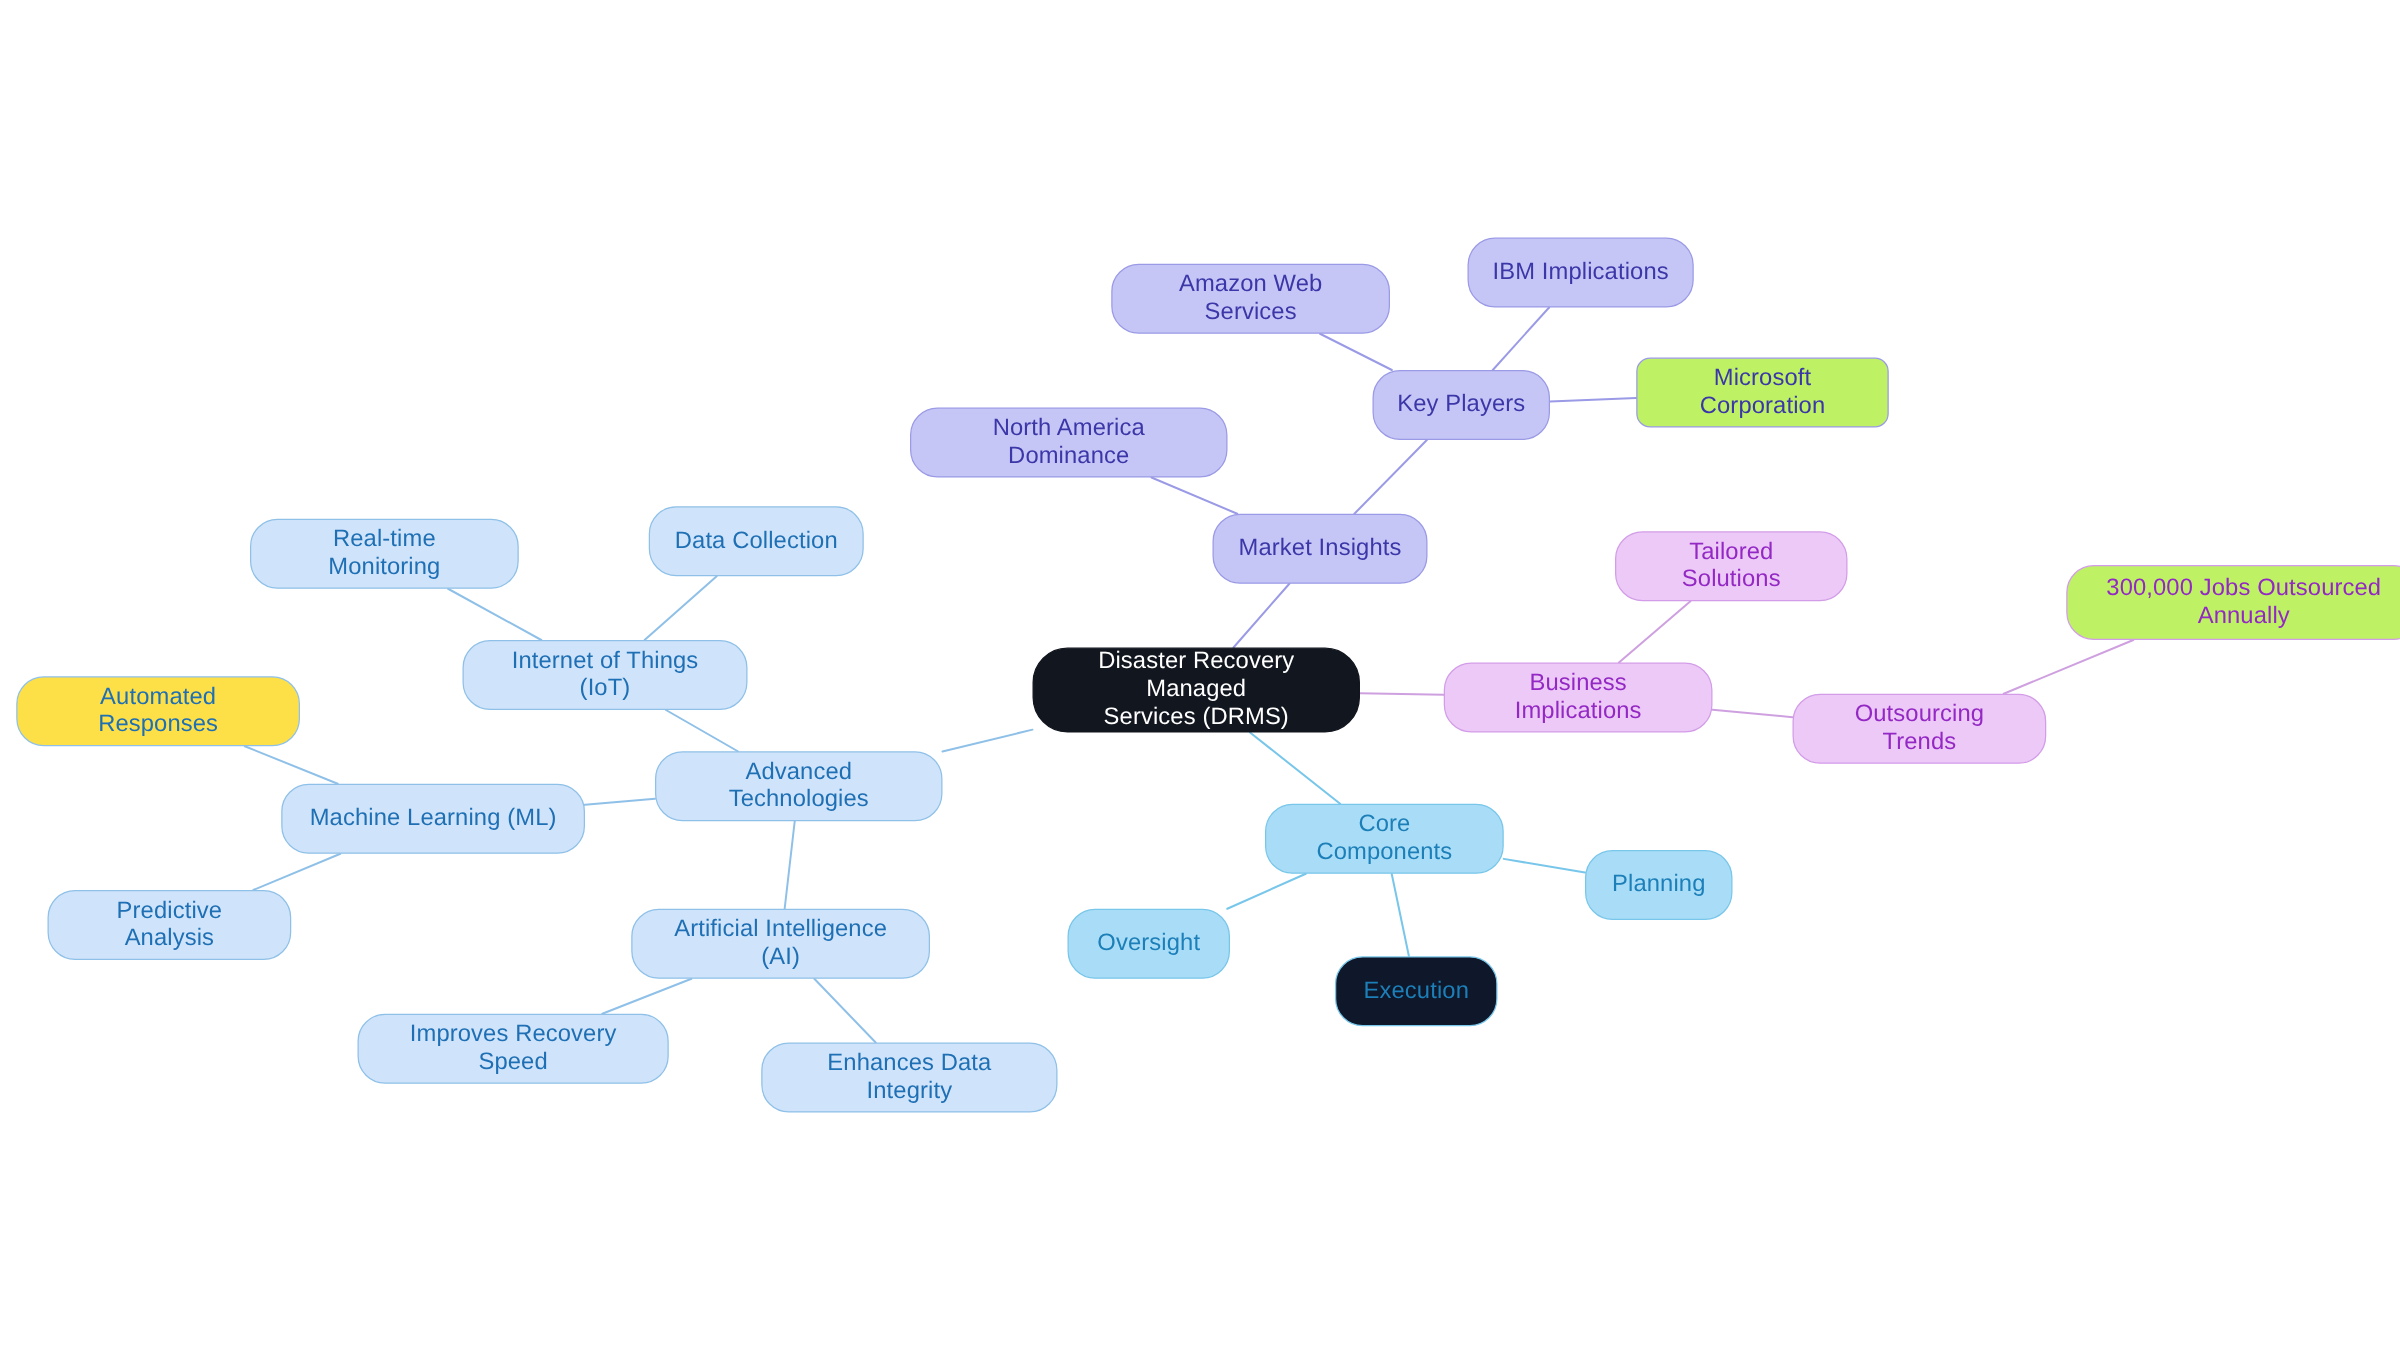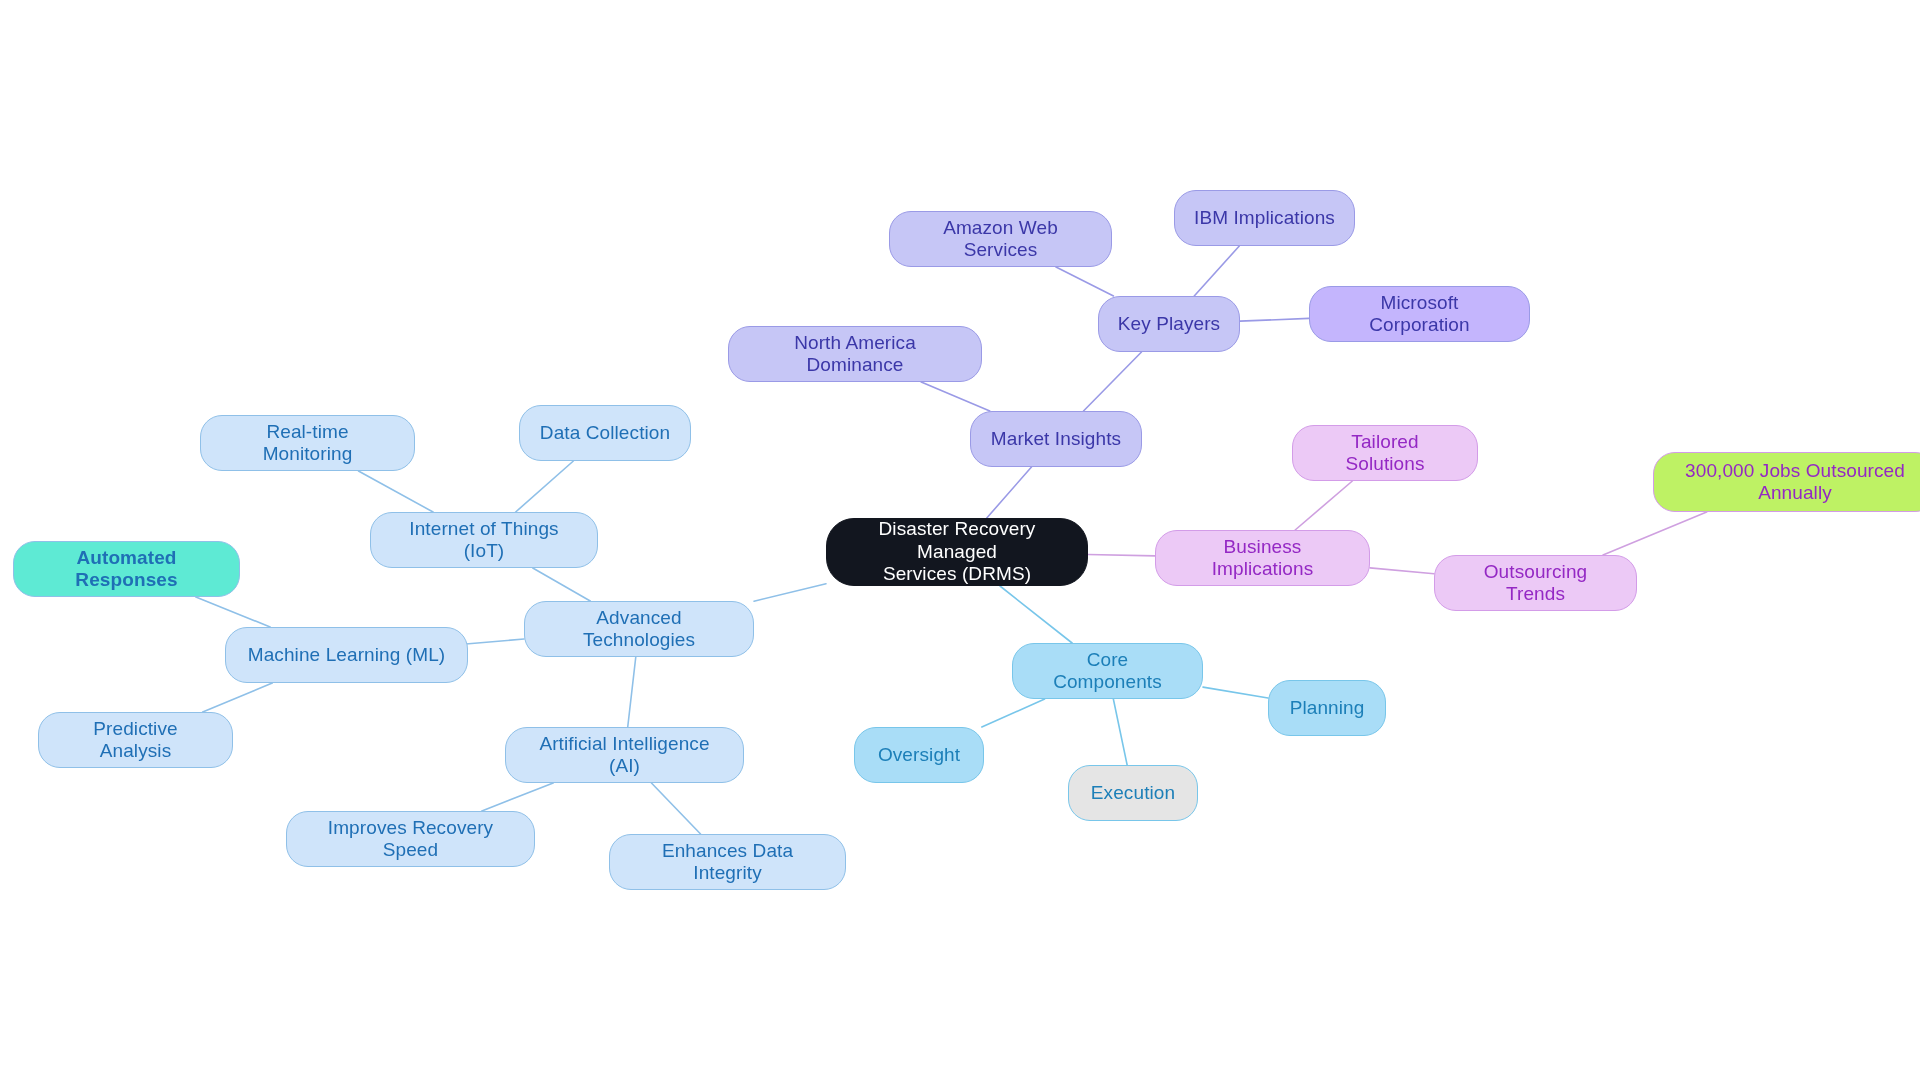--- a/index.html
+++ b/index.html
@@ -78,34 +78,34 @@
       <line x1="1603.0049504950496" y1="555" x2="1706.6732673267327" y2="512" stroke="#cfa0e0" stroke-width="1.6" stroke-linecap="round"></line>
     </svg>
   <div id="nodes">
       <div class="node root" style="left: 826px; top: 518px; width: 262px; height: 68px; background: rgb(18, 22, 31); color: rgb(255, 255, 255); border-color: rgb(18, 22, 31); font-size: 19px;">Disaster Recovery Managed
 Services (DRMS)</div>
       <div class="node" style="left: 524px; top: 601px; width: 230px; height: 56px; background: rgb(207, 228, 250); color: rgb(31, 111, 181); border-color: rgb(143, 192, 232); font-size: 19px;">Advanced Technologies</div>
       <div class="node" style="left: 370px; top: 512px; width: 228px; height: 56px; background: rgb(207, 228, 250); color: rgb(31, 111, 181); border-color: rgb(143, 192, 232); font-size: 19px;">Internet of Things (IoT)</div>
       <div class="node" style="left: 519px; top: 405px; width: 172px; height: 56px; background: rgb(207, 228, 250); color: rgb(31, 111, 181); border-color: rgb(143, 192, 232); font-size: 19px;">Data Collection</div>
       <div class="node" style="left: 200px; top: 415px; width: 215px; height: 56px; background: rgb(207, 228, 250); color: rgb(31, 111, 181); border-color: rgb(143, 192, 232); font-size: 19px;">Real-time Monitoring</div>
       <div class="node" style="left: 225px; top: 627px; width: 243px; height: 56px; background: rgb(207, 228, 250); color: rgb(31, 111, 181); border-color: rgb(143, 192, 232); font-size: 19px;">Machine Learning (ML)</div>
-      <div class="node" style="left: 13px; top: 541px; width: 227px; height: 56px; background: #5eead4; color: rgb(31, 111, 181); border-color: rgb(143, 192, 232); font-size: 19px; font-weight: bold;">Automated Responses</div>
+      <div class="node" style="left: 13px; top: 541px; width: 227px; height: 56px; background: #fde047; color: rgb(31, 111, 181); border-color: rgb(143, 192, 232); font-size: 19px;">Automated Responses</div>
       <div class="node" style="left: 38px; top: 712px; width: 195px; height: 56px; background: rgb(207, 228, 250); color: rgb(31, 111, 181); border-color: rgb(143, 192, 232); font-size: 19px;">Predictive Analysis</div>
       <div class="node" style="left: 505px; top: 727px; width: 239px; height: 56px; background: rgb(207, 228, 250); color: rgb(31, 111, 181); border-color: rgb(143, 192, 232); font-size: 19px;">Artificial Intelligence (AI)</div>
       <div class="node" style="left: 286px; top: 811px; width: 249px; height: 56px; background: rgb(207, 228, 250); color: rgb(31, 111, 181); border-color: rgb(143, 192, 232); font-size: 19px;">Improves Recovery Speed</div>
       <div class="node" style="left: 609px; top: 834px; width: 237px; height: 56px; background: rgb(207, 228, 250); color: rgb(31, 111, 181); border-color: rgb(143, 192, 232); font-size: 19px;">Enhances Data Integrity</div>
       <div class="node" style="left: 1012px; top: 643px; width: 191px; height: 56px; background: rgb(169, 221, 247); color: rgb(28, 127, 184); border-color: rgb(120, 198, 234); font-size: 19px;">Core Components</div>
       <div class="node" style="left: 1268px; top: 680px; width: 118px; height: 56px; background: rgb(169, 221, 247); color: rgb(28, 127, 184); border-color: rgb(120, 198, 234); font-size: 19px;">Planning</div>
       <div class="node" style="left: 854px; top: 727px; width: 130px; height: 56px; background: rgb(169, 221, 247); color: rgb(28, 127, 184); border-color: rgb(120, 198, 234); font-size: 19px;">Oversight</div>
-      <div class="node" style="left: 1068px; top: 765px; width: 130px; height: 56px; background: #e5e5e5; color: rgb(28, 127, 184); border-color: rgb(120, 198, 234); font-size: 19px;">Execution</div>
+      <div class="node" style="left: 1068px; top: 765px; width: 130px; height: 56px; background: #0f172a; color: rgb(28, 127, 184); border-color: rgb(120, 198, 234); font-size: 19px;">Execution</div>
       <div class="node" style="left: 970px; top: 411px; width: 172px; height: 56px; background: rgb(198, 198, 246); color: rgb(59, 55, 168); border-color: rgb(154, 154, 230); font-size: 19px;">Market Insights</div>
       <div class="node" style="left: 728px; top: 326px; width: 254px; height: 56px; background: rgb(198, 198, 246); color: rgb(59, 55, 168); border-color: rgb(154, 154, 230); font-size: 19px;">North America Dominance</div>
       <div class="node" style="left: 1098px; top: 296px; width: 142px; height: 56px; background: rgb(198, 198, 246); color: rgb(59, 55, 168); border-color: rgb(154, 154, 230); font-size: 19px;">Key Players</div>
       <div class="node" style="left: 889px; top: 211px; width: 223px; height: 56px; background: rgb(198, 198, 246); color: rgb(59, 55, 168); border-color: rgb(154, 154, 230); font-size: 19px;">Amazon Web Services</div>
       <div class="node" style="left: 1174px; top: 190px; width: 181px; height: 56px; background: rgb(198, 198, 246); color: rgb(59, 55, 168); border-color: rgb(154, 154, 230); font-size: 19px;">IBM Implications</div>
-      <div class="node" style="left: 1309px; top: 286px; width: 221px; height: 56px; background: #c4b5fd; color: rgb(59, 55, 168); border-color: rgb(154, 154, 230); font-size: 19px;">Microsoft Corporation</div>
+      <div class="node" style="left: 1309px; top: 286px; width: 202px; height: 56px; background: #bef264; color: rgb(59, 55, 168); border-color: rgb(154, 154, 230); font-size: 19px; border-radius: 11px;">Microsoft Corporation</div>
       <div class="node" style="left: 1155px; top: 530px; width: 215px; height: 56px; background: rgb(236, 201, 246); color: rgb(148, 40, 196); border-color: rgb(211, 156, 232); font-size: 19px;">Business Implications</div>
       <div class="node" style="left: 1292px; top: 425px; width: 186px; height: 56px; background: rgb(236, 201, 246); color: rgb(148, 40, 196); border-color: rgb(211, 156, 232); font-size: 19px;">Tailored Solutions</div>
       <div class="node" style="left: 1434px; top: 555px; width: 203px; height: 56px; background: rgb(236, 201, 246); color: rgb(148, 40, 196); border-color: rgb(211, 156, 232); font-size: 19px;">Outsourcing Trends</div>
       <div class="node" style="left: 1653px; top: 452px; width: 284px; height: 60px; background: #bef264; color: rgb(148, 40, 196); border-color: rgb(211, 156, 232); font-size: 19px;">300,000 Jobs Outsourced
 Annually</div>
     </div>
 </div>
 
 </body></html>

